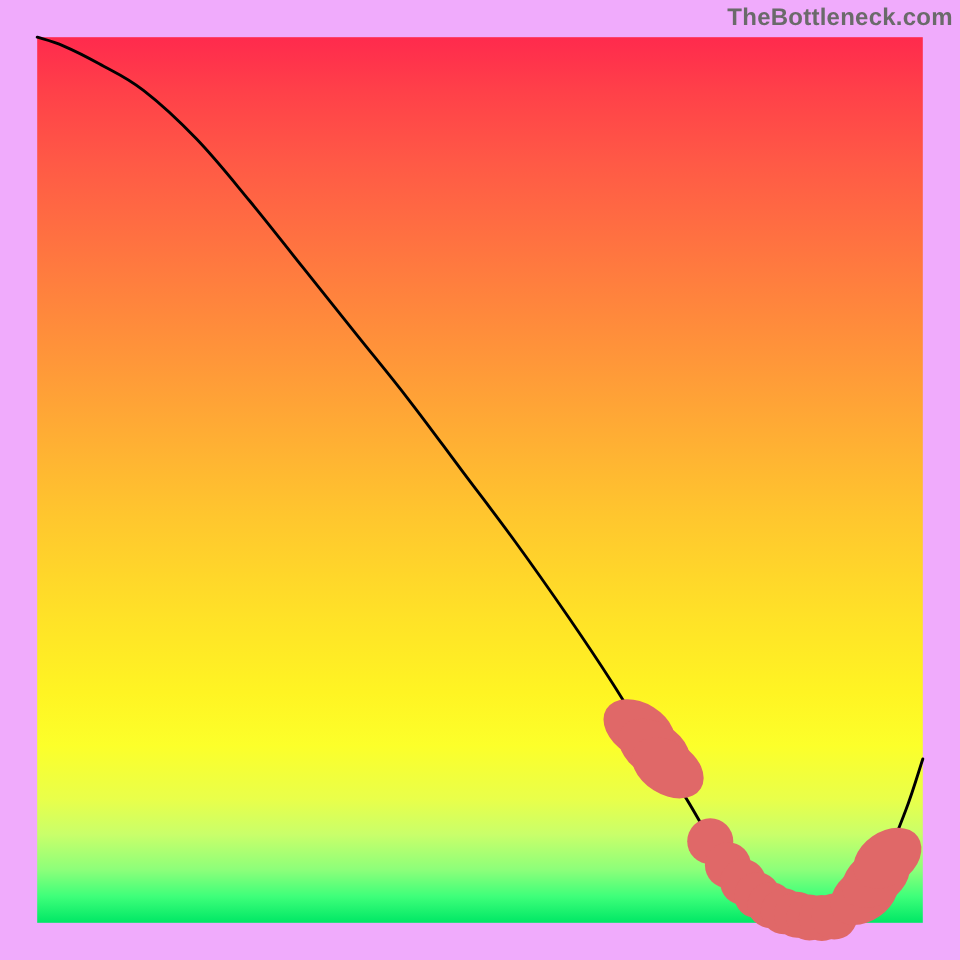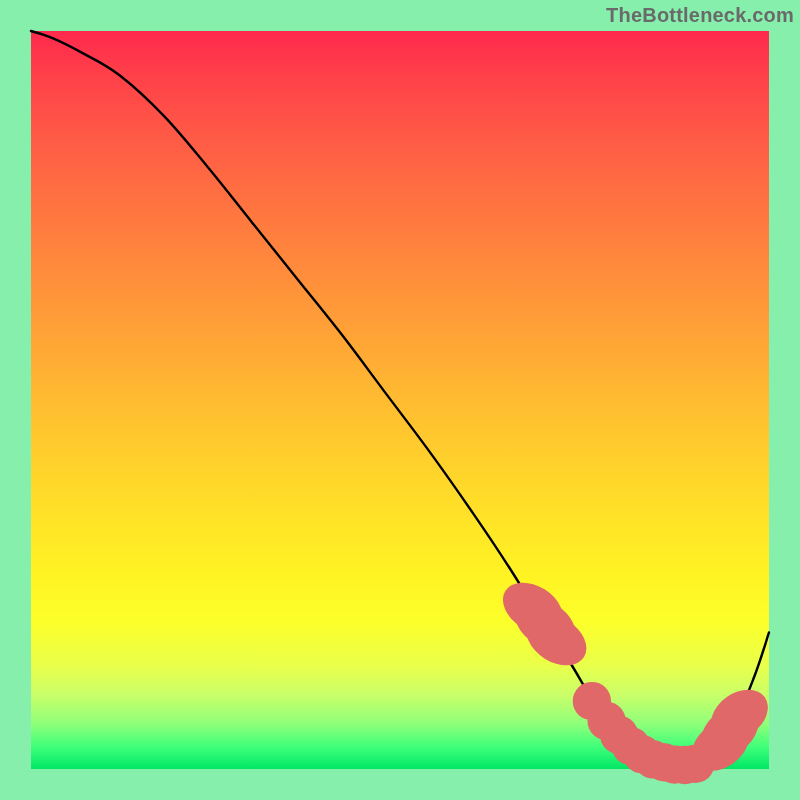--- a/index.html
+++ b/index.html
@@ -8,21 +8,21 @@
     width: 800px;
     height: 800px;
     background: #000;
     overflow: hidden;
     font-family: Arial, Helvetica, sans-serif;
   }
   .outer {
     position: relative;
     width: 800px;
     height: 800px;
-    background: #86efac;
+    background: #f0abfc;
   }
   .watermark {
     position: absolute;
     top: 4px;
     right: 6px;
     color: #6a6a6a;
     font-size: 20px;
     font-weight: 600;
     letter-spacing: 0.2px;
     user-select: none;

